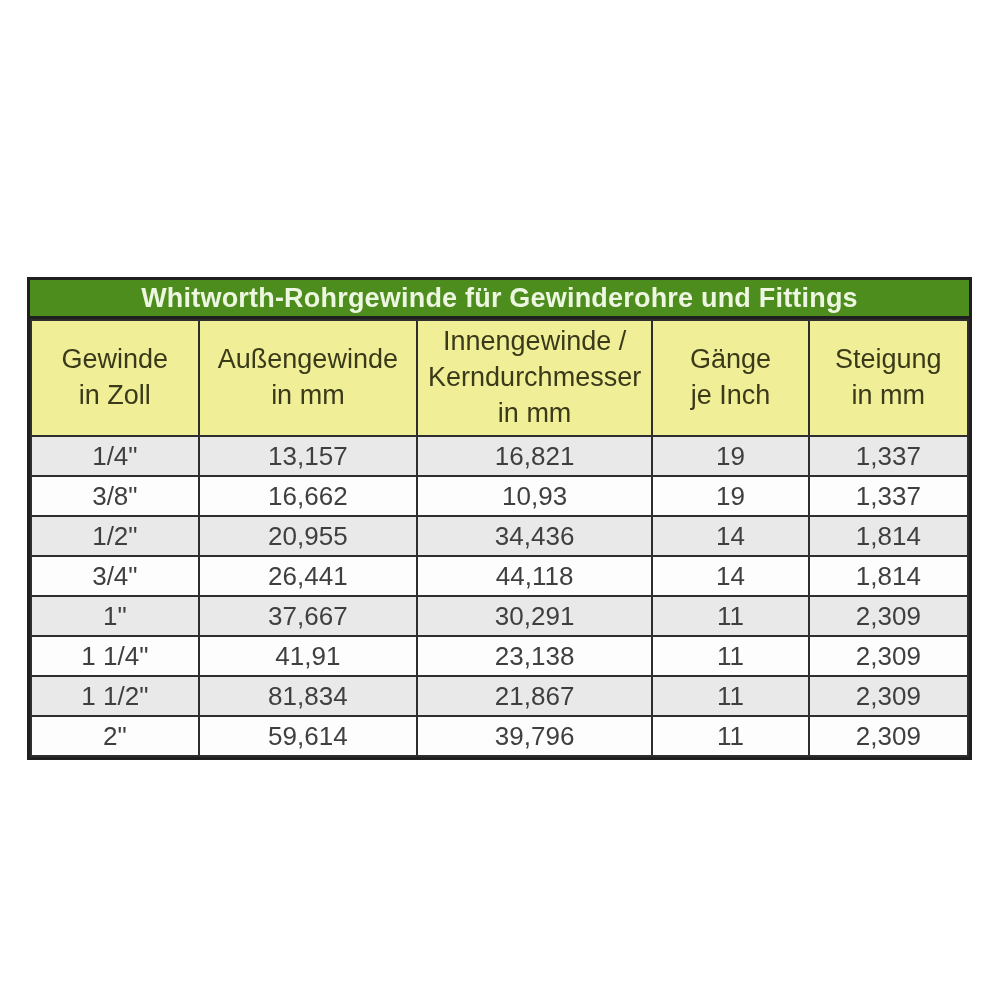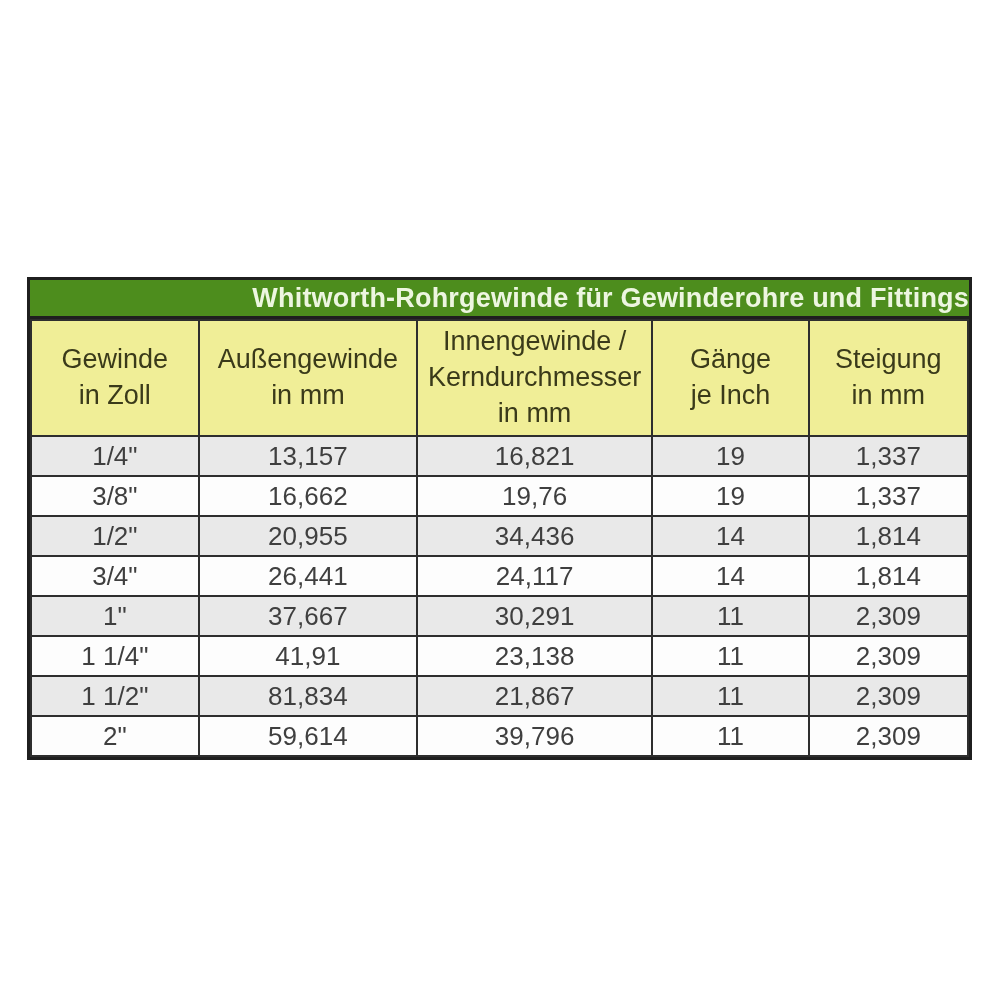--- a/index.html
+++ b/index.html
@@ -17,21 +17,21 @@
     width: 945px;
     border: 3px solid #1f1f1f;
     box-sizing: border-box;
     background: #ffffff;
   }
   .title-bar {
     background: #4d8d1d;
     color: #edf6e0;
     font-weight: bold;
     font-size: 27px;
-    text-align: right;
+    text-align: center;
     height: 36px;
     line-height: 36px;
     border-bottom: 3px solid #1f1f1f;
     letter-spacing: 0.2px;
     white-space: nowrap;
     overflow: hidden;
   }
   table.thread-table {
     width: 100%;
     border-collapse: collapse;
@@ -100,35 +100,35 @@
         <tr class="odd">
           <td>1/4"</td>
           <td>13,157</td>
           <td>16,821</td>
           <td>19</td>
           <td>1,337</td>
         </tr>
         <tr class="even">
           <td>3/8"</td>
           <td>16,662</td>
-          <td>19,76</td>
+          <td>10,93</td>
           <td>19</td>
           <td>1,337</td>
         </tr>
         <tr class="odd">
           <td>1/2"</td>
           <td>20,955</td>
           <td>34,436</td>
           <td>14</td>
           <td>1,814</td>
         </tr>
         <tr class="even">
           <td>3/4"</td>
           <td>26,441</td>
-          <td>24,117</td>
+          <td>44,118</td>
           <td>14</td>
           <td>1,814</td>
         </tr>
         <tr class="odd">
           <td>1"</td>
           <td>37,667</td>
           <td>30,291</td>
           <td>11</td>
           <td>2,309</td>
         </tr>

